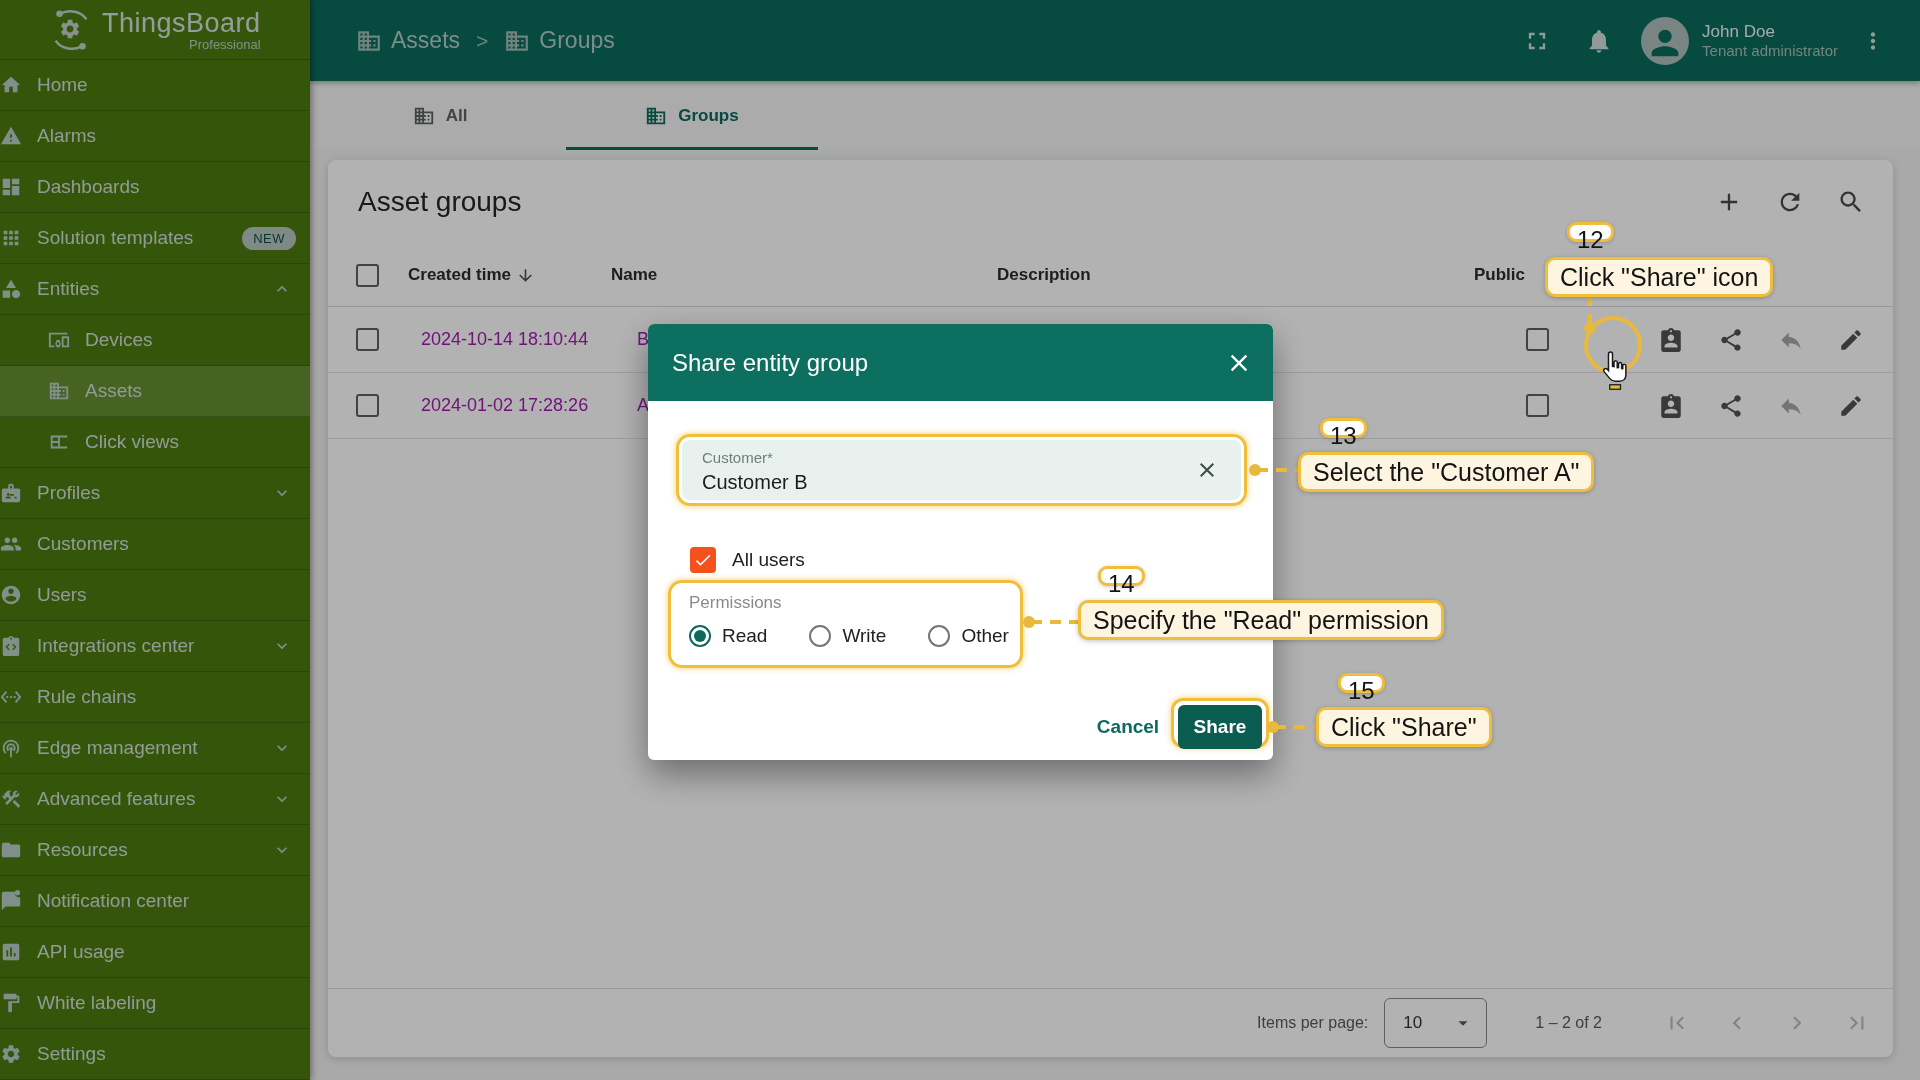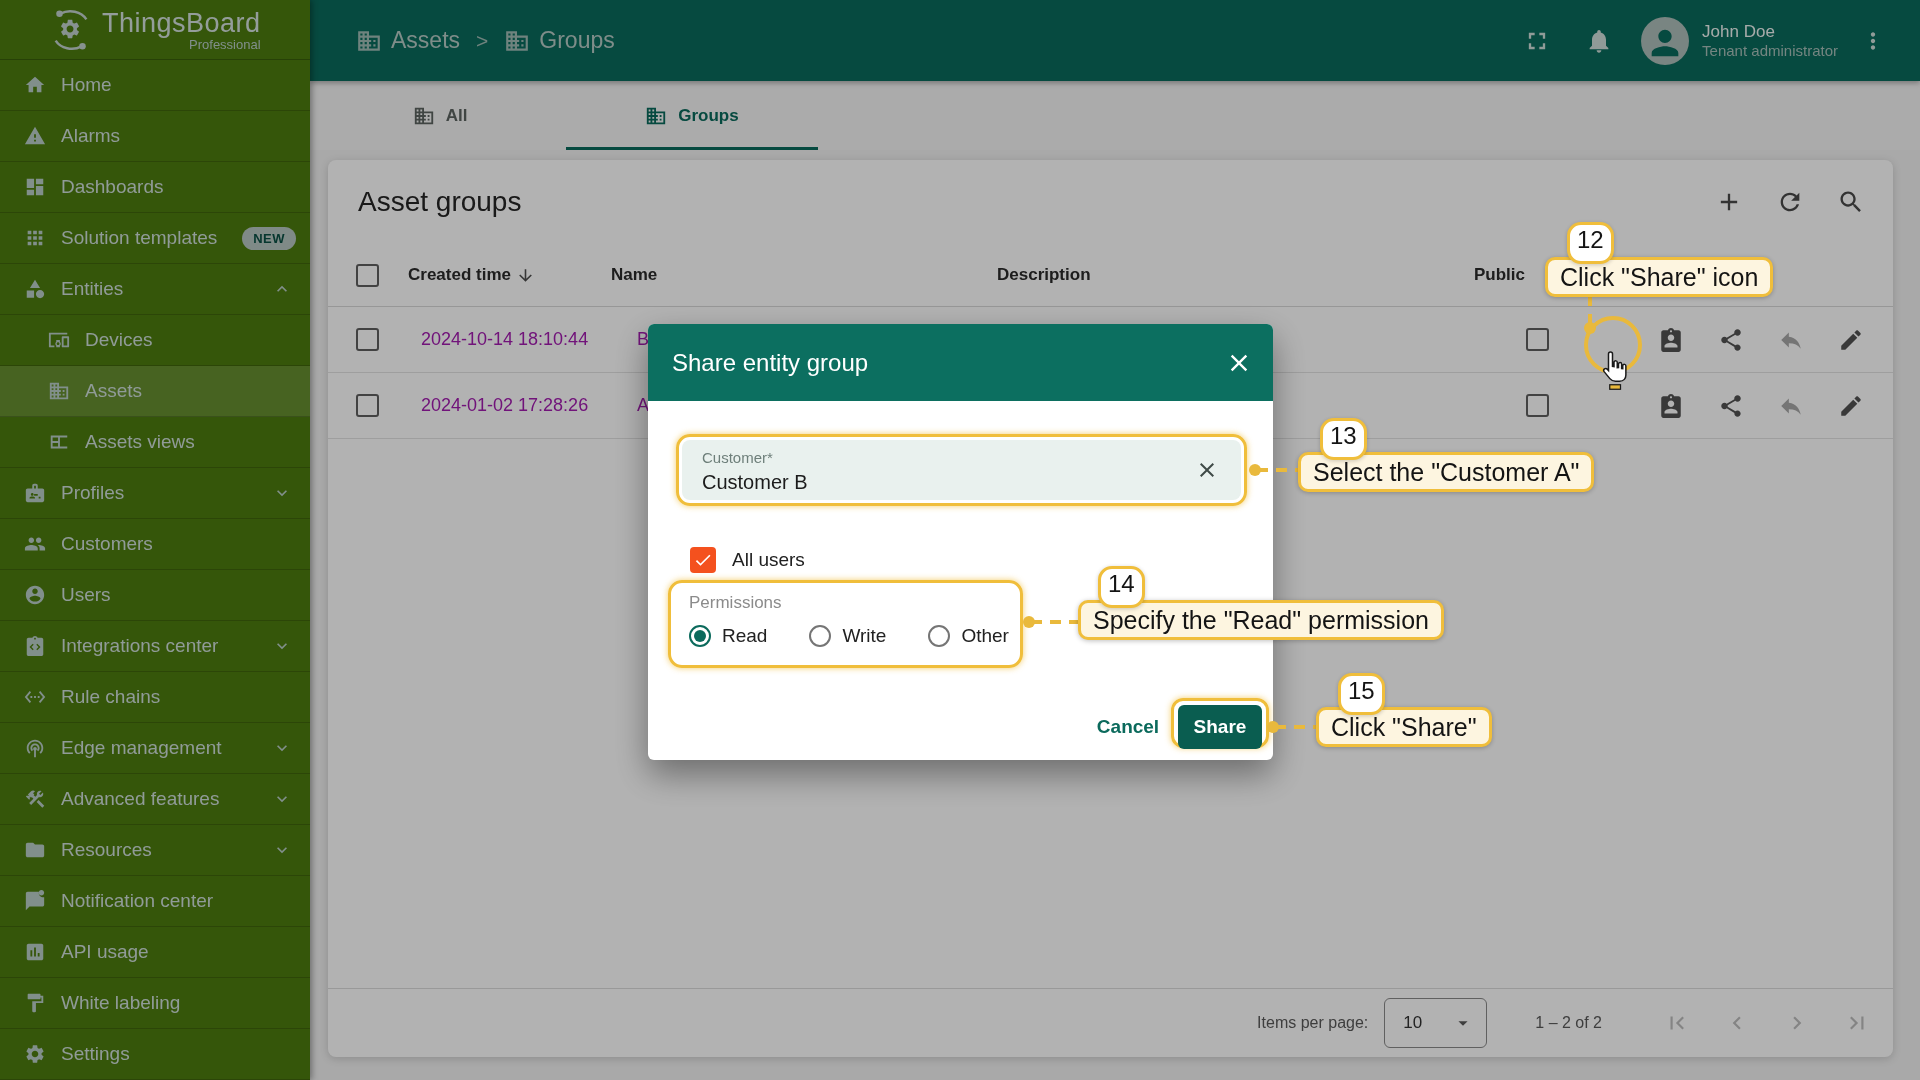--- a/index.html
+++ b/index.html
@@ -12,29 +12,29 @@
   
   .sidebar { width:310px; min-width:310px; background:#4d7c0f; color:#cfdeda;
     box-shadow:2px 0 6px rgba(0,0,0,.35); z-index:10; display:flex; flex-direction:column; overflow:hidden; }
   .logo { height:81px; display:flex; align-items:center; padding-left:48px;
     border-bottom:1px solid rgba(0,0,0,.25); }
   .logo-icon { width:46px; height:46px; margin-right:8px; }
   .logo-text { display:flex; flex-direction:column; }
   .logo-title { font-size:27px; color:#d4e1de; font-weight:400; letter-spacing:.5px; }
   .logo-sub { font-size:13px; color:#b9cdc8; align-self:flex-end; margin-top:-2px; }
   .nav { flex:1; }
-  .nav-item { height:51px; display:flex; align-items:center; padding-left:24px;
+  .nav-item { height:51px; display:flex; align-items:center; 
     border-bottom:1px solid rgba(0,0,0,.18); font-size:19px; font-weight:500; color:#cfdeda;
     cursor:pointer; position:relative; }
   .nav-item.sub { padding-left:48px; }
   .nav-item.active { background:rgba(255,255,255,.14); }
   .nav-item svg.mi { width:22px; height:22px; fill:#b9cdc8; margin-right:15px; flex:none; }
   .chev { margin-left:auto; margin-right:18px; width:20px; height:20px; fill:#b9cdc8; }
   .new-badge { margin-left:auto; margin-right:14px; background:#b7c6c2; color:#0a4f44;
-    font-size:13px; font-weight:700; padding:4px 11px; border-radius:13px; letter-spacing:.5px; }
+    font-size:13px; font-weight:400; padding:4px 11px; border-radius:13px; letter-spacing:.5px; }
 
   
   .main { flex:1; display:flex; flex-direction:column; min-width:0; }
   .topbar { height:81px; background:#0a6a5c; display:flex; align-items:center;
     box-shadow:0 2px 5px rgba(0,0,0,.3); z-index:5; }
   .crumbs { display:flex; align-items:center; margin-left:46px; color:#b5cac5; font-size:23px; }
   .crumbs svg.mi { width:26px; height:26px; fill:#9fbcb5; margin-right:9px; }
   .crumb { display:flex; align-items:center; cursor:pointer; }
   .crumb-sep { margin:0 16px; font-size:21px; color:#9fbcb5; }
   .top-right { margin-left:auto; display:flex; align-items:center; margin-right:24px; }
@@ -130,22 +130,22 @@
   .share-hl { left:523px; top:374px; width:98px; height:50px; border-radius:12px; }
   .share-btn { position:absolute; left:4px; top:4px; width:84px; height:44px; background:#0a5d50;
     border:none; border-radius:6px; color:#fff; font-size:19px; font-weight:700; cursor:pointer;
     font-family:"Liberation Sans", sans-serif; }
 
   
   .ann { position:fixed; z-index:60; }
   .callout { height:40px; line-height:34px; padding:0 12px; background:#fdf5e0; color:#141414;
     border:3px solid #f0be3b; border-radius:10px; font-size:25px; white-space:nowrap;
     box-shadow:0 1px 5px rgba(0,0,0,.25); }
-  .num-badge { min-width:38px; height:42px; line-height:30px; padding:0 7px; text-align:left;
-    background:#fff; color:#141414; border:3px solid #f0be3b; border-radius:14px; font-size:24px;
+  .num-badge { min-width:38px; height:20px; line-height:30px; padding:0 7px; text-align:left;
+    background:#fff; color:#141414; border:3px solid #f0be3b; border-radius:9px; font-size:24px;
     box-shadow:0 1px 4px rgba(0,0,0,.2); z-index:61; }
   .dash-h { height:4px; background:repeating-linear-gradient(90deg,#e9b93c 0 11px,transparent 11px 19px); }
   .dash-v { width:4px; background:repeating-linear-gradient(180deg,#e9b93c 0 11px,transparent 11px 19px); }
   .dot { width:12px; height:12px; border-radius:50%; background:#e9b93c; }
   .hl-circle { width:58px; height:58px; border:4px solid #e9b93c; border-radius:50%; background:transparent; }
 </style>
 </head>
 <body>
 
 <svg width="0" height="0" style="position:absolute">
@@ -338,21 +338,21 @@
       <div class="nav-item sub active">
           <svg class="mi">
             <use href="#i-domain"></use>
           </svg>
           <span>Assets</span>
         </div>
       <div class="nav-item sub">
           <svg class="mi">
             <use href="#i-viewquilt"></use>
           </svg>
-          <span>Assets views</span>
+          <span>Click views</span>
         </div>
       <div class="nav-item">
           <svg class="mi">
             <use href="#i-badge"></use>
           </svg>
           <span>Profiles</span>
           <svg class="chev">
             <use href="#i-chevdown"></use>
           </svg>
         </div>

